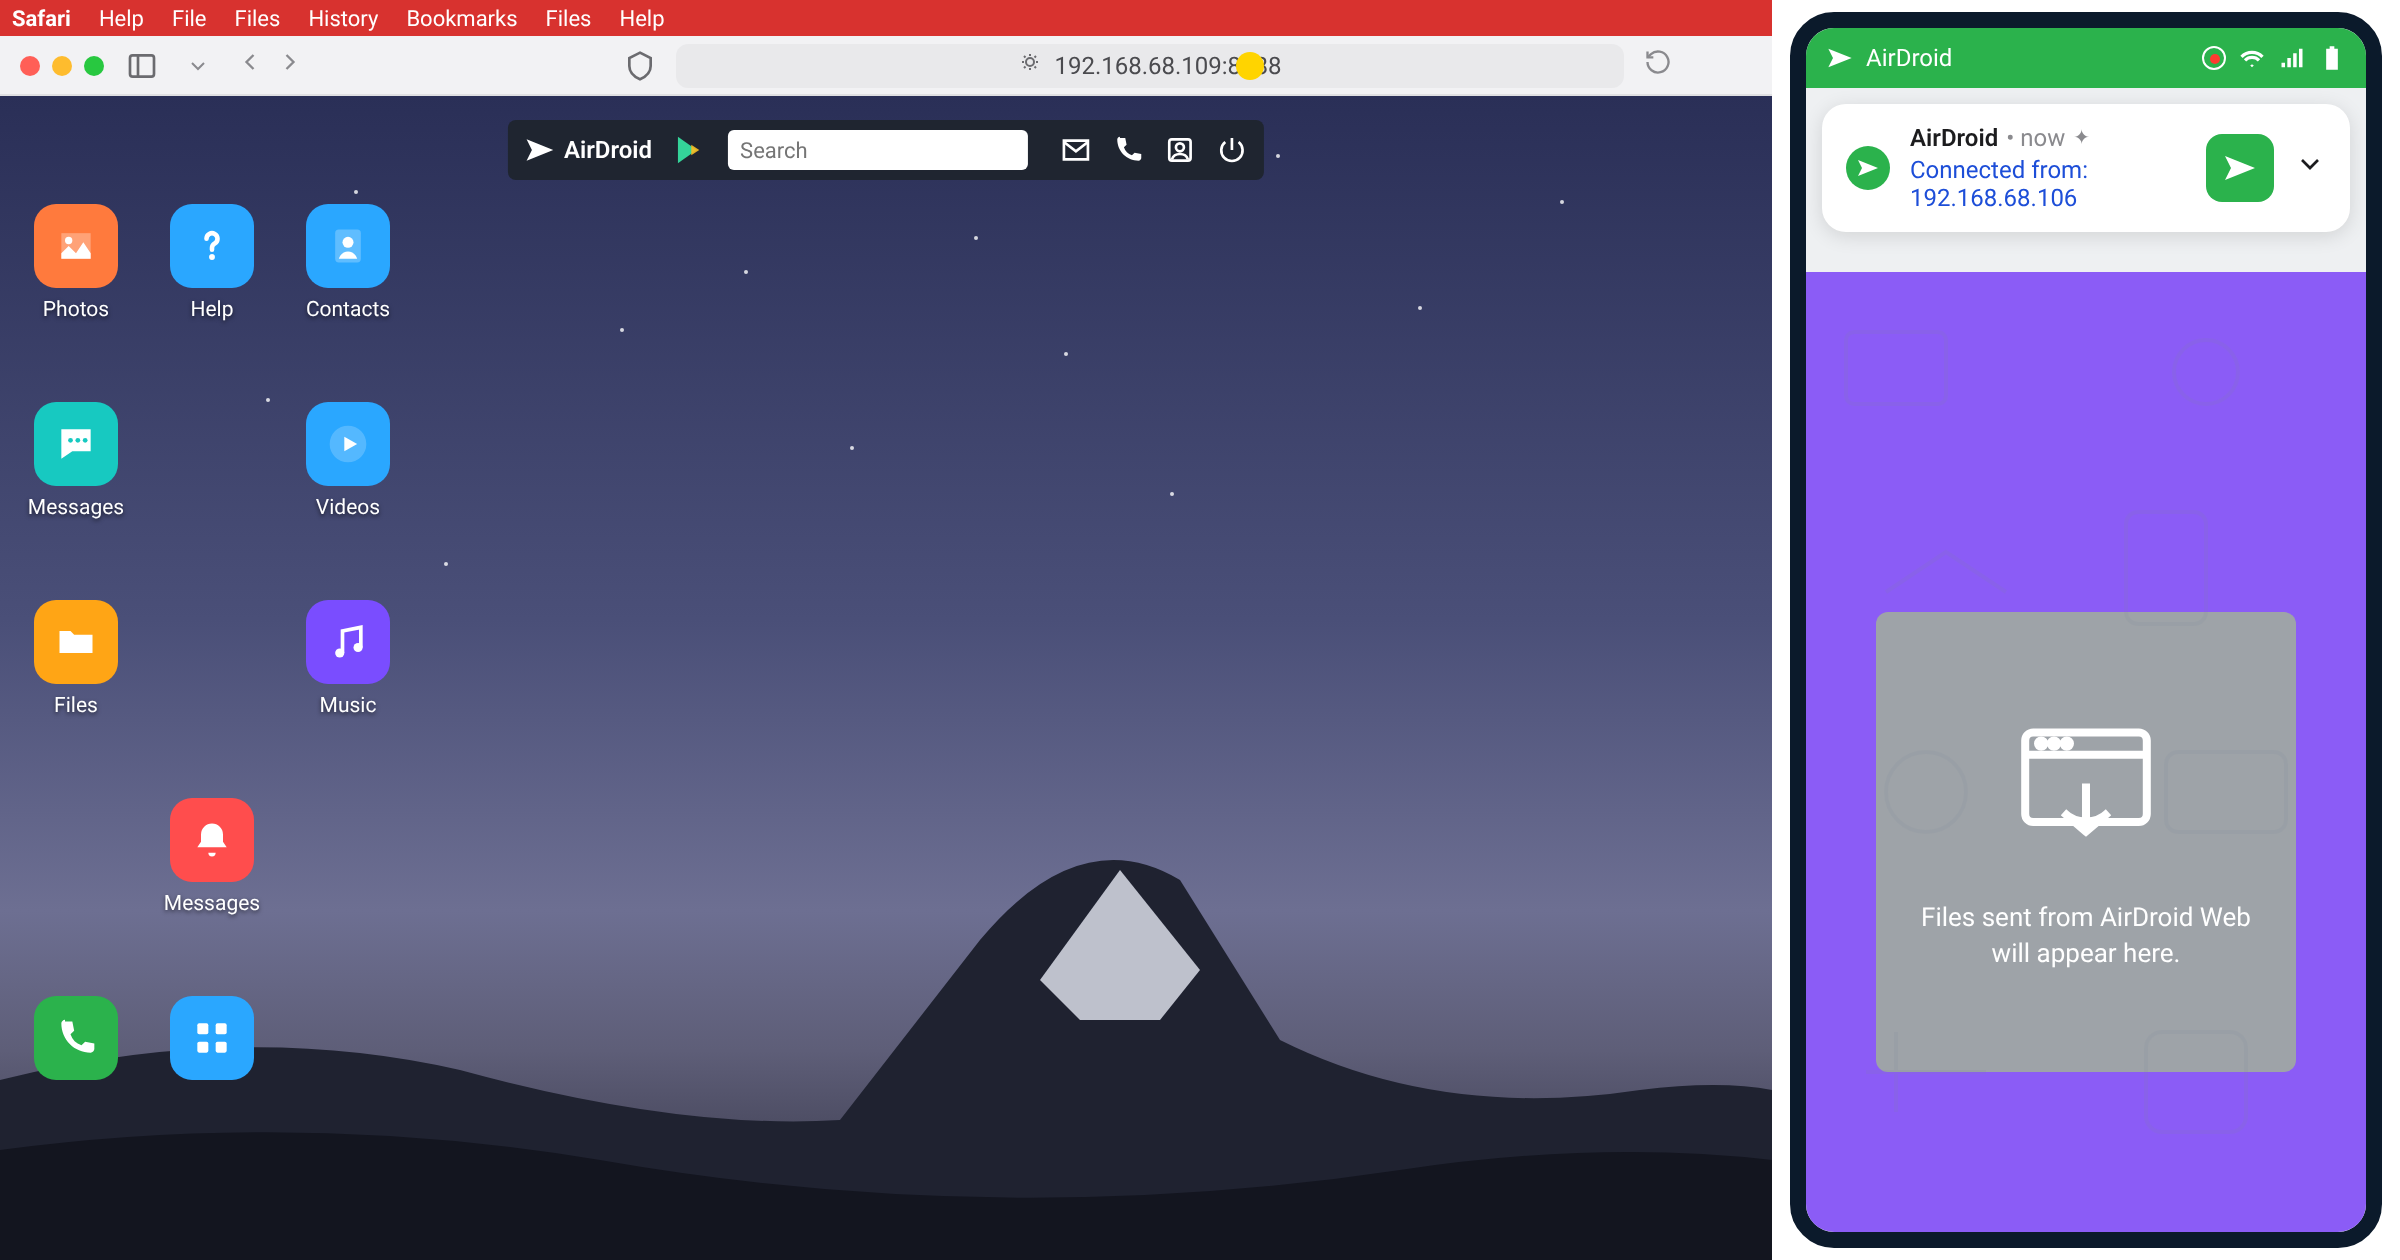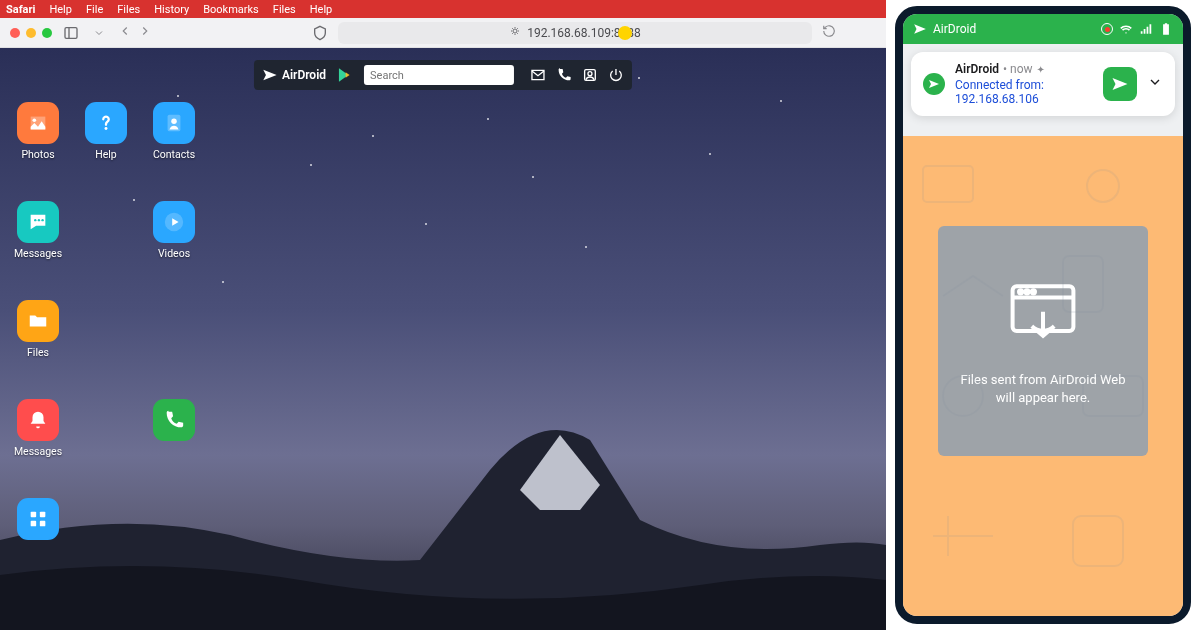--- a/index.html
+++ b/index.html
@@ -56,21 +56,21 @@
   .notif .nicon{width:22px;height:22px;border-radius:50%;background:#2bb24c;display:flex;align-items:center;justify-content:center}
   .notif .nicon svg{width:12px;height:12px;fill:#fff}
   .notif .ntext{flex:1;font-size:12px;color:#1c1c1e}
   .notif .ntext .row1{display:flex;gap:4px;align-items:center;color:#1c1c1e}
   .notif .ntext .row1 .app{font-weight:600}
   .notif .ntext .row1 .time{color:#8a8a8e}
   .notif .ntext .row2{color:#1d4ed8;margin-top:2px}
   .notif .thumb{width:34px;height:34px;border-radius:8px;background:#2bb24c;display:flex;align-items:center;justify-content:center}
   .notif .thumb svg{width:18px;height:18px;fill:#fff}
   .notif .chev{color:#1c1c1e}
-  .phone .content{flex:1;margin-top:20px;background:#fdba74;position:relative;display:flex;justify-content:center}
+  .phone .content{flex:1;margin-top:20px;background:#8b5cf6;position:relative;display:flex;align-items:center;justify-content:center}
   .doodles{position:absolute;inset:0;opacity:.12}
   .dropzone{width:210px;height:230px;background:#9ea3a8;border-radius:6px;display:flex;flex-direction:column;align-items:center;justify-content:center;color:#fff;text-align:center;padding:16px;gap:16px;margin-top:90px}
   .dropzone svg{width:80px;height:80px;stroke:#fff;fill:none;stroke-width:5}
   .dropzone .msg{font-size:13px;line-height:1.35}
 </style>
 </head>
 <body>
 
 <div class="scene">
 
@@ -254,20 +254,30 @@
           </div>
           <div class="dicon">
             <div class="tile" style="background:#ffa515">
               <svg viewBox="0 0 24 24">
                 <path d="M3 6h6l2 2h10v10H3z"></path>
               </svg>
             </div>
             <div class="lbl">Files</div>
           </div>
           <div></div>
+          <div class="dicon">
+            <div class="tile" style="background:#7a4dff">
+              <svg viewBox="0 0 24 24">
+                <path d="M9 18V6l10-2v11" fill="none" stroke="#fff" stroke-width="2"></path>
+                <circle cx="7.5" cy="18" r="2.5"></circle>
+                <circle cx="17.5" cy="15" r="2.5"></circle>
+              </svg>
+            </div>
+            <div class="lbl">Music</div>
+          </div>
           <div></div>
           <div class="dicon">
             <div class="tile" style="background:#ff4d4d">
               <svg viewBox="0 0 24 24">
                 <path d="M12 3a6 6 0 0 0-6 6v4l-2 3h16l-2-3V9a6 6 0 0 0-6-6zM10 19a2 2 0 0 0 4 0z"></path>
               </svg>
             </div>
             <div class="lbl">Messages</div>
           </div>
           <div></div>

